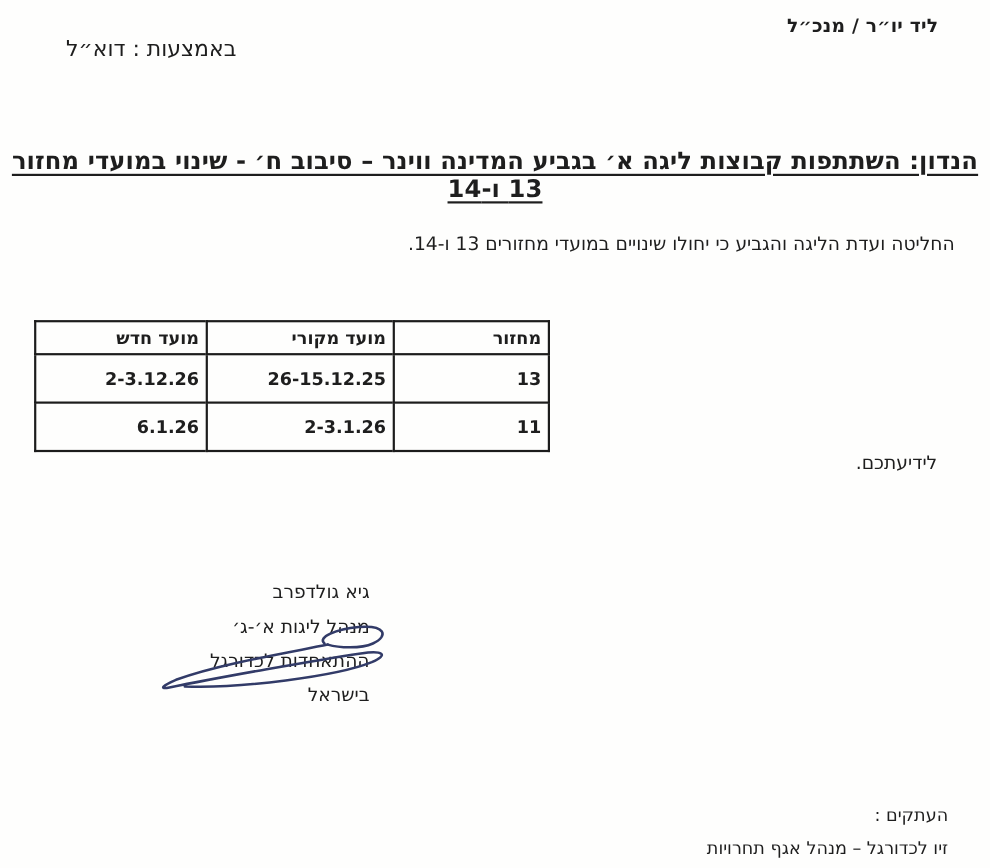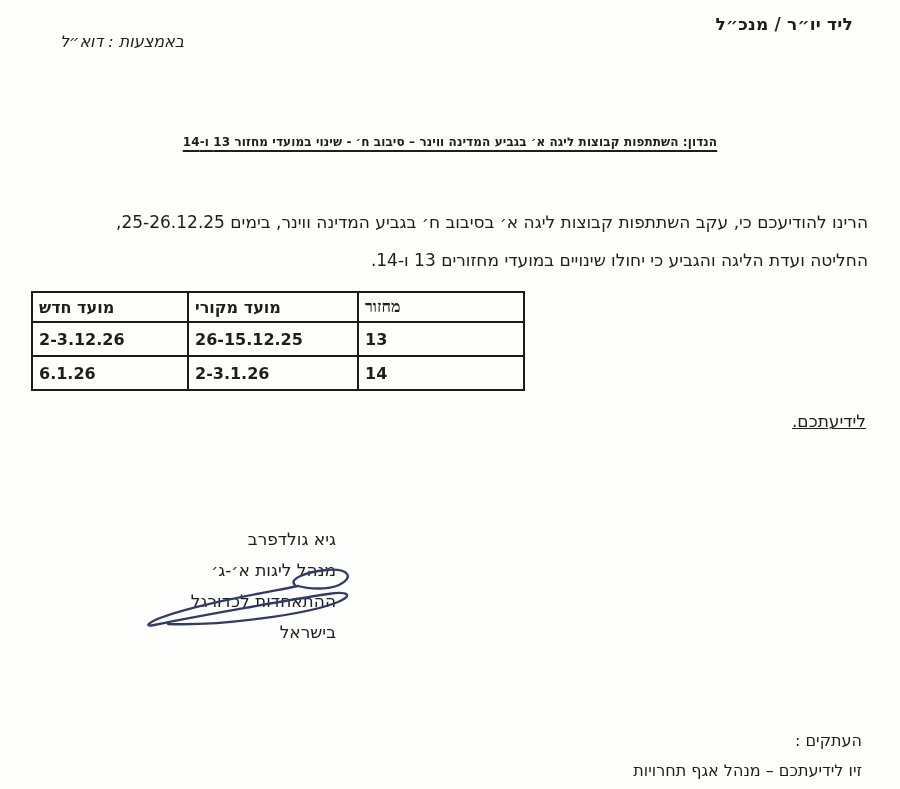--- a/index.html
+++ b/index.html
@@ -22,29 +22,28 @@
   .header-right {
     top: 14px;
     right: 47px;
     font-size: 17px;
     font-weight: bold;
     letter-spacing: 0.2px;
   }
   .via-line {
     top: 32px;
     left: 60px;
-    font-size: 16px;
-    font-style: italic;
+    font-size: 20px;
   }
   .subject {
     top: 135px;
     left: 0;
     right: 0;
     text-align: center;
-    font-size: 12px;
+    font-size: 22px;
     font-weight: bold;
     text-decoration: underline;
     text-underline-offset: 4px;
     text-decoration-thickness: 1.5px;
     letter-spacing: 0.1px;
   }
   .body-par {
     top: 203px;
     right: 32px;
     left: 60px;
@@ -54,36 +53,35 @@
   }
   .doc-table {
     top: 291px;
     left: 31px; 
     border-collapse: collapse;
     direction: rtl;
   }
   .doc-table th, .doc-table td {
     border: 2px solid #1c1c1c;
     font-weight: bold;
-    text-align: left;
+    text-align: right;
     vertical-align: middle;
     font-size: 16px;
     padding: 0 6px;
   }
   .doc-table th { height: 30px; }
-  .doc-table td { height: 34px; }
-  .col-round  { width: 166px; font-family: Liberation Serif, serif; }
+  .doc-table td { height: 44px; }
+  .col-round  { width: 141px; }
   .col-orig   { width: 170px; }
   .col-new    { width: 156px; }
 
   .fyi {
     top: 411px;
-    right: 34px;
+    right: 48px;
     font-size: 17px;
-    text-decoration: underline;
   }
   .closing {
     top: 524px;
     left: 140px;
     width: 196px;
     text-align: right;
     direction: rtl;
     font-size: 17px;
     line-height: 31px;
   }
@@ -110,40 +108,39 @@
 
 <div class="page">
 
   <div class="abs header-right">ליד יו״ר / מנכ״ל</div>
 
   <div class="abs via-line">באמצעות : דוא״ל</div>
 
   <div class="abs subject">הנדון: השתתפות קבוצות ליגה א׳ בגביע המדינה ווינר – סיבוב ח׳ - שינוי במועדי מחזור 13 ו-14</div>
 
   <div class="abs body-par">
-    <div>הרינו להודיעכם כי, עקב השתתפות קבוצות ליגה א׳ בסיבוב ח׳ בגביע המדינה ווינר, בימים 25-26.12.25,</div>
     <div>החליטה ועדת הליגה והגביע כי יחולו שינויים במועדי מחזורים 13 ו-14.</div>
   </div>
 
   <table class="abs doc-table">
     <thead>
       <tr>
         <th class="col-round">מחזור</th>
         <th class="col-orig">מועד מקורי</th>
         <th class="col-new">מועד חדש</th>
       </tr>
     </thead>
     <tbody>
       <tr>
         <td>13</td>
         <td>26-15.12.25</td>
         <td>2-3.12.26</td>
       </tr>
       <tr>
-        <td>14</td>
+        <td>11</td>
         <td>2-3.1.26</td>
         <td>6.1.26</td>
       </tr>
     </tbody>
   </table>
 
   <div class="abs fyi">לידיעתכם.</div>
 
   <div class="abs closing">
     <div>גיא גולדפרב</div>
@@ -153,15 +150,15 @@
 
   <svg class="abs signature-svg" viewBox="0 0 224 78" xmlns="http://www.w3.org/2000/svg">
     <g fill="none" stroke="#323b68" stroke-width="2.3" stroke-linecap="round">
       <path d="M 157 27 C 150 21 168 14 188 12 C 212 10 216 20 201 27 C 190 32 170 31 160 28"></path>
       <path d="M 160 28 C 120 36 60 46 22 60 C 10 65 6 69 16 67 C 60 58 150 42 190 36 C 210 33 216 37 200 44 C 168 57 80 68 30 66"></path>
     </g>
   </svg>
 
   <div class="abs copies-label">העתקים :</div>
 
-  <div class="abs copies-line">זיו לידיעתכם – מנהל אגף תחרויות</div>
+  <div class="abs copies-line">זיו לכדורגל – מנהל אגף תחרויות</div>
 
 </div>
 
 </body></html>

